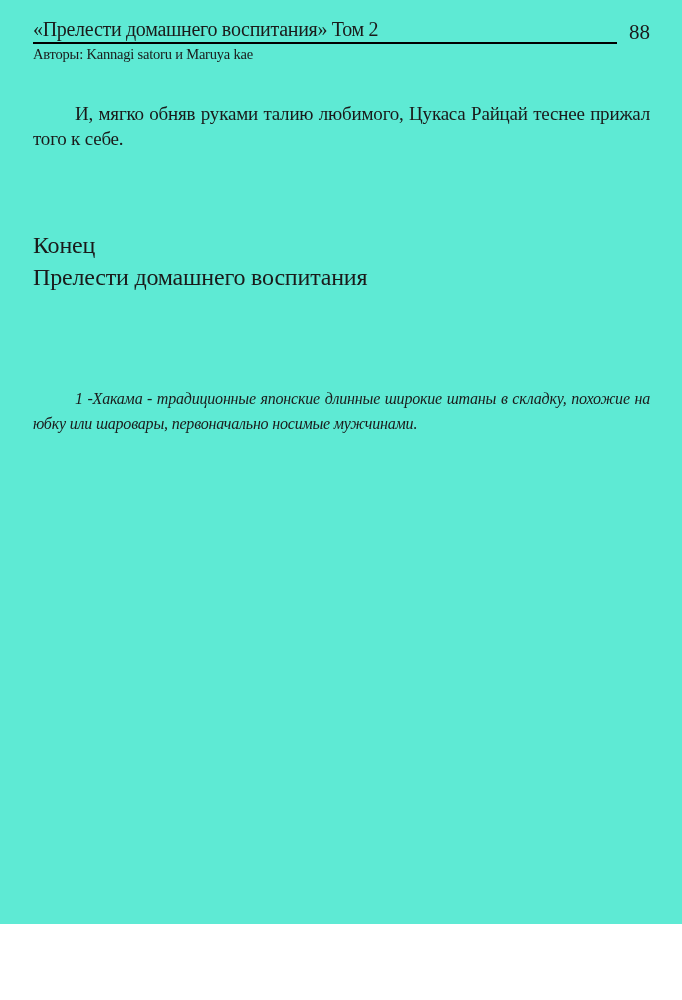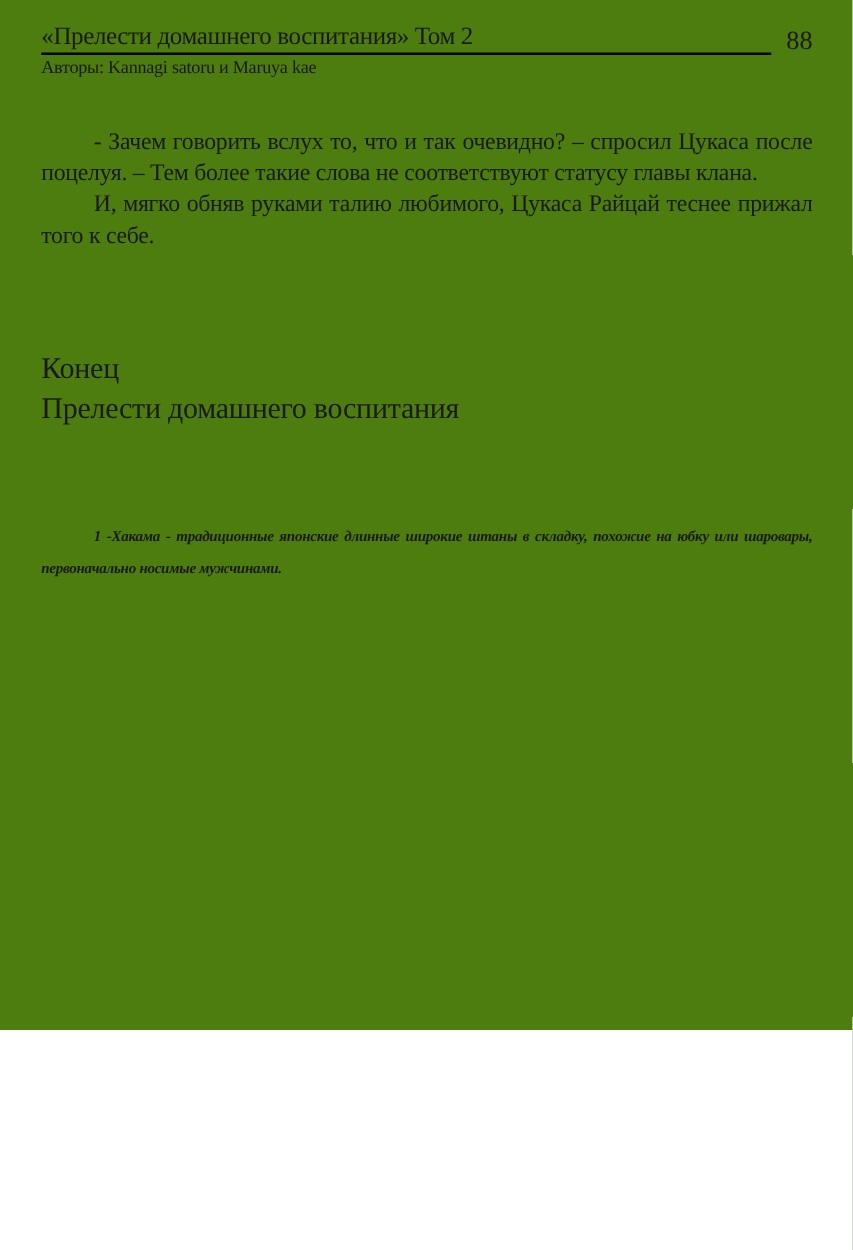--- a/index.html
+++ b/index.html
@@ -6,23 +6,23 @@
   html, body {
     width: 682px;
     height: 1000px;
     background: #ffffff;
     font-family: "Liberation Serif", serif;
     color: #1a1a1a;
     overflow: hidden;
   }
   .page {
     width: 682px;
-    height: 824px;
+    height: 924px;
     padding: 18px 32px 0 33px;
-    background: #4d7c0f;
+    background: #5eead4;
   }
   
   .header-row {
     display: flex;
     align-items: flex-end;
   }
   .title-rule {
     flex: 1;
     border-bottom: 2px solid #000000;
     padding-bottom: 1px;
@@ -58,47 +58,45 @@
   .ending {
     margin-top: 78px;
   }
   .ending-line {
     font-size: 24px;
     line-height: 32px;
     letter-spacing: -0.2px;
   }
   
   .footnote {
-    margin-top: 74px;
-    font-size: 12px;
+    margin-top: 93px;
+    font-size: 16px;
     line-height: 25px;
     font-style: italic;
     text-indent: 42px;
     text-align: justify;
     letter-spacing: -0.2px;
-    font-weight: bold;
   }
 </style>
 </head>
 <body>
 
 <div class="page">
 
   <header>
     <div class="header-row">
       <div class="title-rule">
         <span class="title">«Прелести домашнего воспитания» Том 2</span>
       </div>
       <span class="page-number">88</span>
     </div>
     <div class="authors">Авторы: Kannagi satoru и Maruya kae</div>
   </header>
 
   <main class="body-text">
-    <p class="para">- Зачем говорить вслух то, что и так очевидно? – спросил Цукаса после поцелуя. – Тем более такие слова не соответствуют статусу главы клана.</p>
     <p class="para">И, мягко обняв руками талию любимого, Цукаса Райцай теснее прижал того к себе.</p>
 
     <div class="ending">
       <div class="ending-line">Конец</div>
       <div class="ending-line">Прелести домашнего воспитания</div>
     </div>
 
     <p class="footnote">1 -Хакама - традиционные японские длинные широкие штаны в складку, похожие на юбку или шаровары, первоначально носимые мужчинами.</p>
   </main>
 

